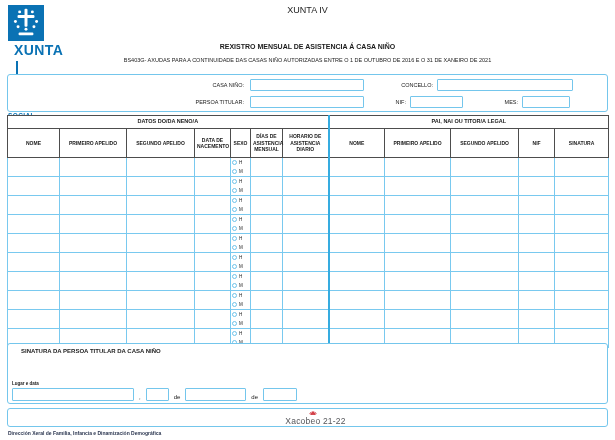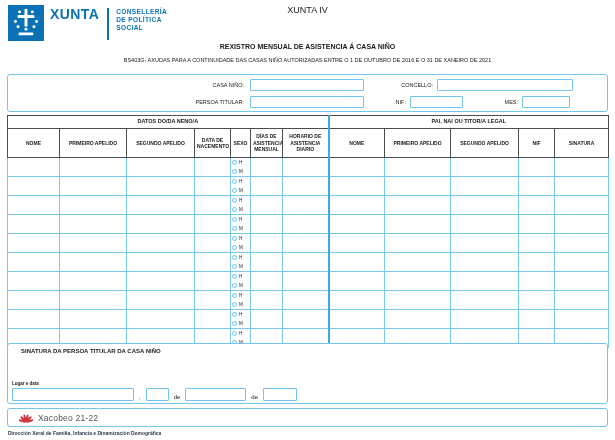--- a/index.html
+++ b/index.html
@@ -2,21 +2,21 @@
 <html><head>
 <meta charset="utf-8">
 <style>
   * { margin:0; padding:0; box-sizing:border-box; }
   html,body { background:#fff; }
   .page {
     position:relative; width:615px; height:440px; background:#fff;
     font-family:"Liberation Sans", sans-serif; color:#1a1a1a; overflow:hidden;
   }
   
-  .logo-row { position:absolute; left:8px; top:5px; display:flex; align-items:flex-start; }
+  .logo-row { position:absolute; left:8px; top:5px; display:flex; align-items:flex-start;flex-direction:column; }
   .logo-square { width:36px; height:36px; flex:0 0 auto; }
   .brand-text { margin-left:6px; color:#0a72b4; font-weight:bold; font-size:14px; line-height:15px; letter-spacing:.4px; padding-top:2px; }
   .logo-divider { width:2px; height:32px; background:#0a72b4; margin:3px 7px 0 8px; }
   .dept-text { color:#0a72b4; font-weight:bold; font-size:6.5px; line-height:8px; letter-spacing:.4px; padding-top:3px; }
   .annex { position:absolute; left:0; right:0; top:5px; text-align:center; font-size:9px; color:#222; }
   .title { position:absolute; left:0; right:0; top:43px; text-align:center; font-size:7px; font-weight:bold; }
   .subtitle { position:absolute; left:0; right:0; top:57px; text-align:center; font-size:5.5px; }
   
   .box { border:1px solid #74c6ec; border-radius:3px; background:#fff; }
   .info-box { position:absolute; left:7px; top:74px; width:601px; height:38px; }
@@ -33,21 +33,21 @@
   .radio { width:5px; height:5px; border:1px solid #6fc3ea; border-radius:50%; background:#fff; margin-right:2px; flex:0 0 auto; }
   .radio-label { font-size:4.5px; line-height:5px; }
   
   .sig-box { position:absolute; left:7px; top:343px; width:601px; height:61px; }
   .sig-title { position:absolute; left:13px; top:4px; font-size:6px; font-weight:bold; }
   .sig-lugar { position:absolute; left:4px; top:37px; font-size:4.5px; font-weight:bold; }
   .sig-date-row { position:absolute; left:4px; top:44px; display:flex; align-items:flex-end; gap:5px; }
   .sig-date-row input { position:static; height:13px; }
   .sig-sep { font-size:6px; padding-bottom:1px; }
   
-  .footer-bar { position:absolute; left:7px; top:408px; width:601px; height:19px; display:flex; align-items:center; padding-left:11px; }
+  .footer-bar { position:absolute; left:7px; top:408px; width:601px; height:19px; display:flex; align-items:center; padding-left:11px;flex-direction:column; }
   .xacobeo-text { font-size:8.5px; color:#55565a; margin-left:5px; letter-spacing:.2px; }
   .direction { position:absolute; left:8px; top:430px; font-size:5px; font-weight:bold; color:#2b3650; }
 </style>
 </head>
 <body>
 
 <div class="page">
 
   <div class="logo-row">
     <svg class="logo-square" viewBox="0 0 34 34">

